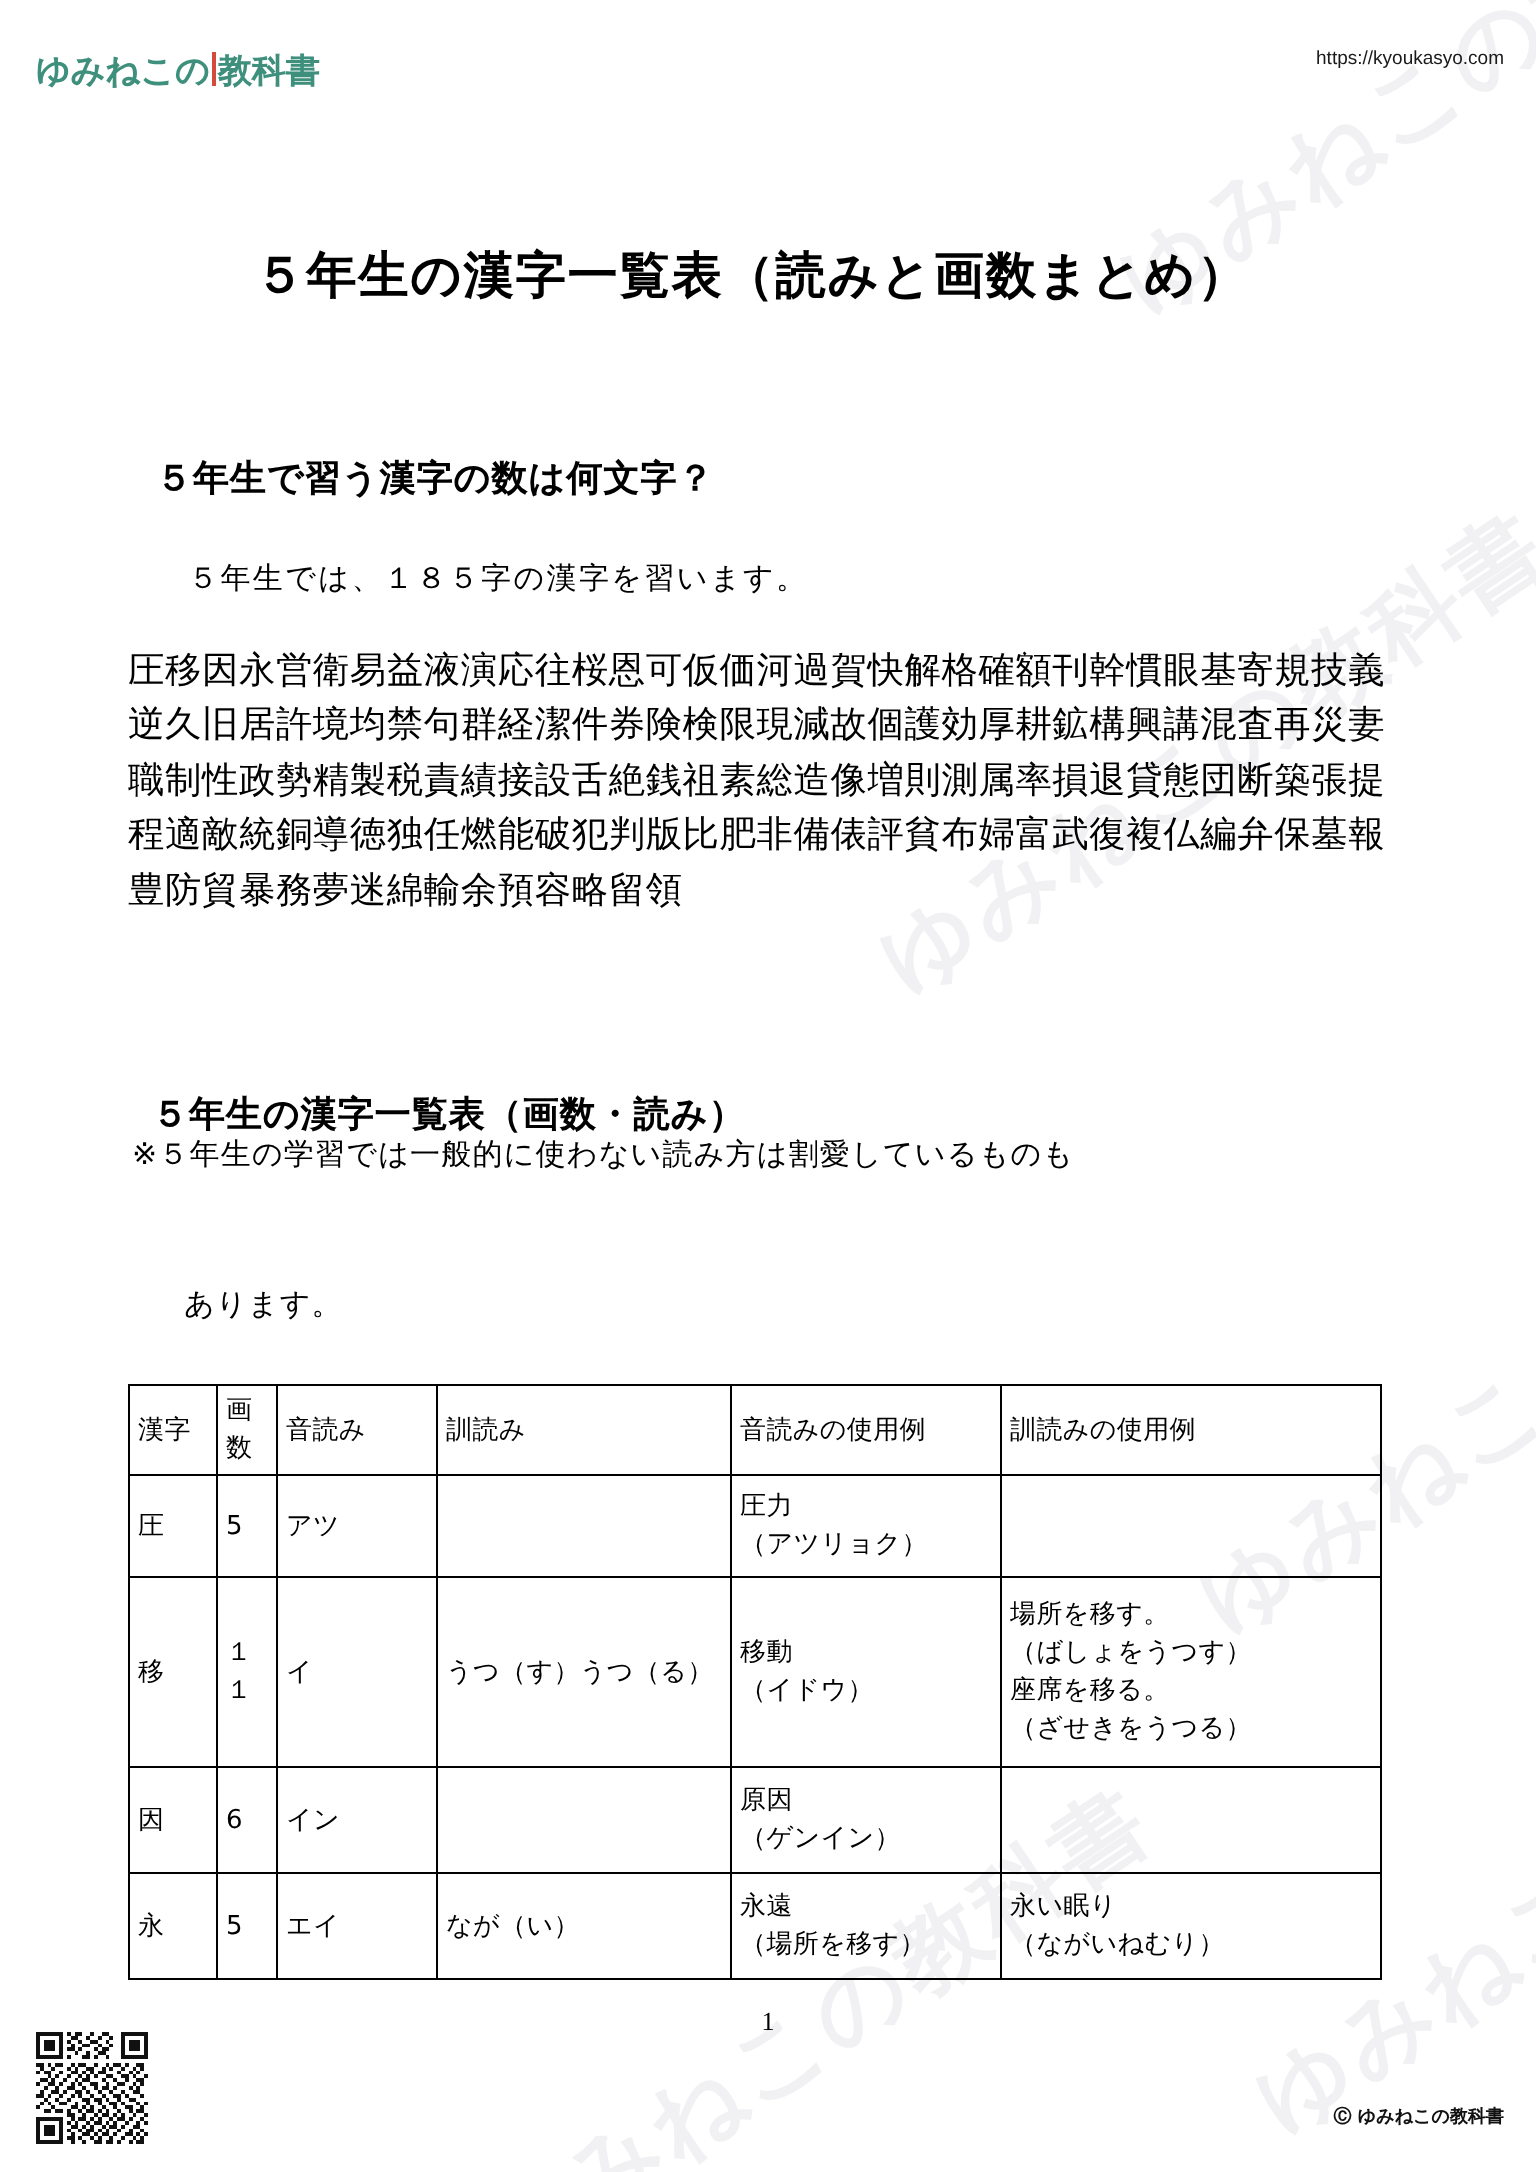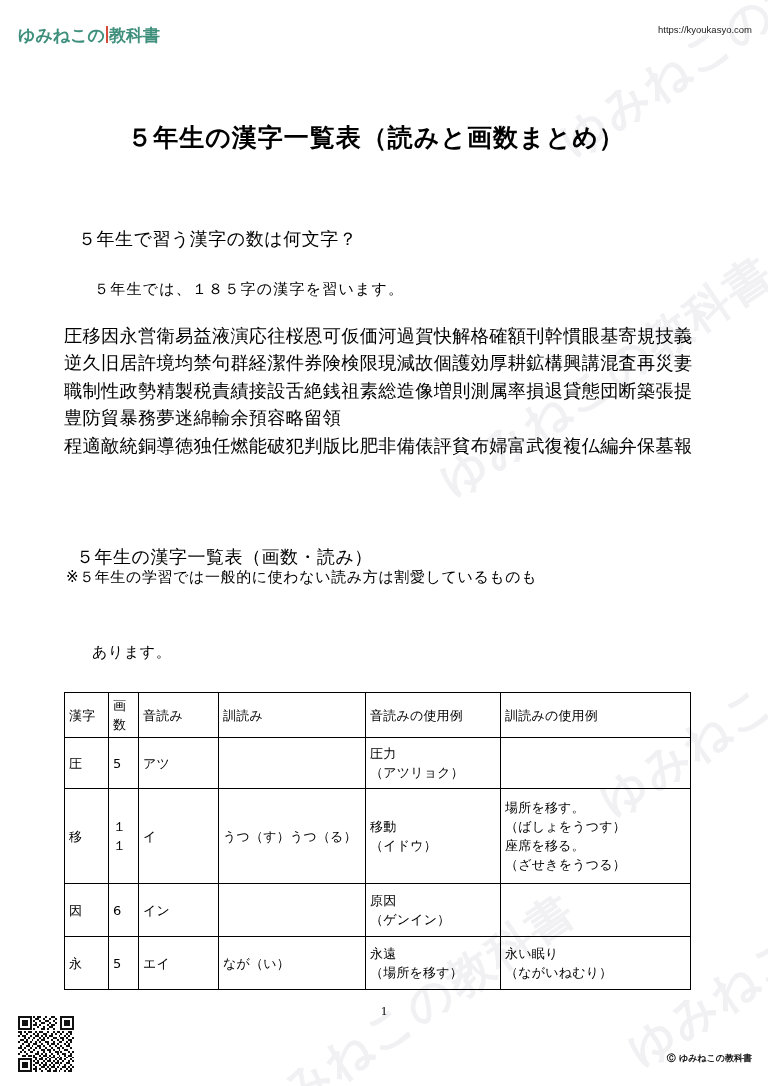--- a/index.html
+++ b/index.html
@@ -88,21 +88,21 @@
     left: 0; right: 16px;
     top: 104px;
     text-align: center;
     font-size: 25px;
     font-weight: 700;
     letter-spacing: 1px;
   }
   .section-heading {
     position: absolute;
     font-size: 18px;
-    font-weight: 400;
+    font-weight: 700;
     letter-spacing: 0.5px;
   }
   .heading-1 { left: 78px; top: 212px; }
   .heading-2 { left: 76px; top: 530px; }
 
   .body-line {
     position: absolute;
     font-size: 15px;
     letter-spacing: 1.2px;
   }
@@ -213,22 +213,22 @@
     <h1 class="doc-title">５年生の漢字一覧表（読みと画数まとめ）</h1>
 
     <h2 class="section-heading heading-1">５年生で習う漢字の数は何文字？</h2>
 
     <p class="body-line intro-sentence">５年生では、１８５字の漢字を習います。</p>
 
     <div class="kanji-block">
       <div class="kanji-line">圧移因永営衛易益液演応往桜恩可仮価河過賀快解格確額刊幹慣眼基寄規技義</div>
       <div class="kanji-line">逆久旧居許境均禁句群経潔件券険検限現減故個護効厚耕鉱構興講混査再災妻</div>
       <div class="kanji-line">職制性政勢精製税責績接設舌絶銭祖素総造像増則測属率損退貸態団断築張提</div>
+      <div class="kanji-line">程適敵統銅導徳独任燃能破犯判版比肥非備俵評貧布婦富武復複仏編弁保墓報</div>
       <div class="kanji-line">豊防貿暴務夢迷綿輸余預容略留領</div>
-      <div class="kanji-line">程適敵統銅導徳独任燃能破犯判版比肥非備俵評貧布婦富武復複仏編弁保墓報</div>
     </div>
 
     <h2 class="section-heading heading-2">５年生の漢字一覧表（画数・読み）</h2>
 
     <p class="body-line note-line-1">※５年生の学習では一般的に使わない読み方は割愛しているものも</p>
     <p class="body-line note-line-2">あります。</p>
 
     <table class="kanji-table">
       <colgroup>
         <col class="col-kanji">

